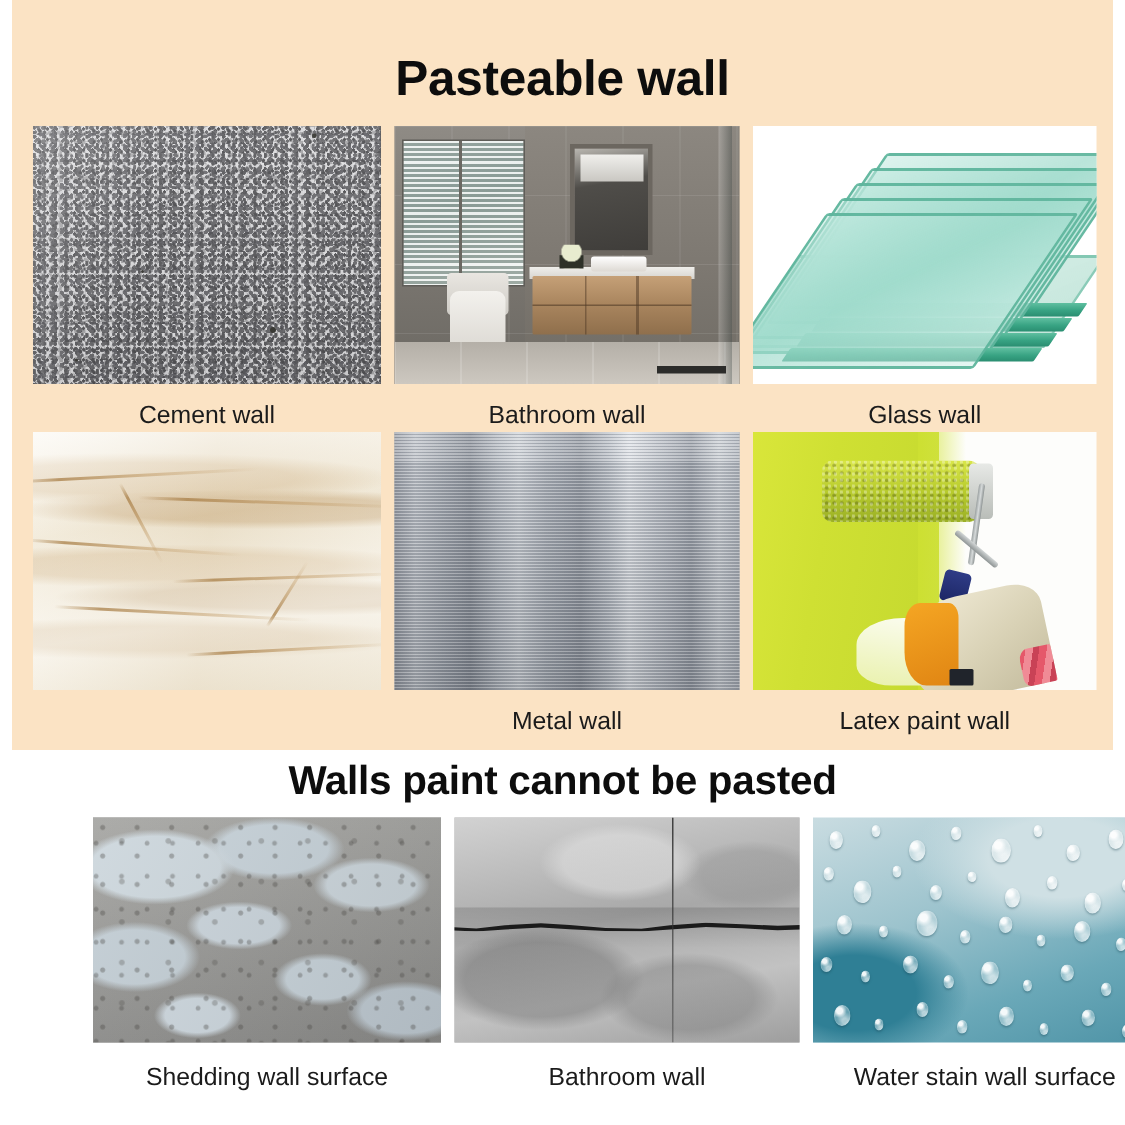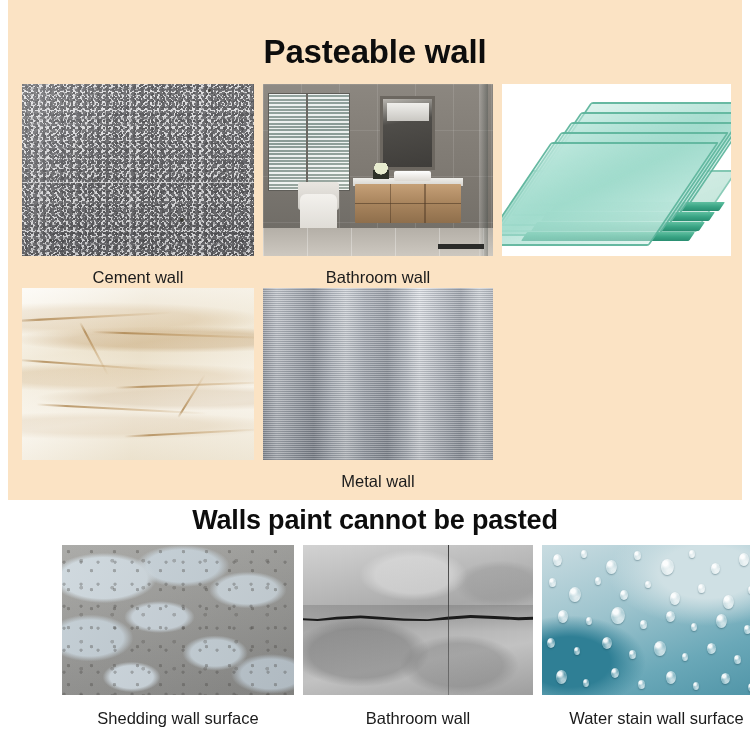--- a/index.html
+++ b/index.html
@@ -499,20 +499,21 @@
         <div class="gsheet" style="left:54px;top:18px;"></div>
         <div class="gsheet-edge" style="left:52px;top:118px;"></div>
         <div class="gsheet" style="left:44px;top:28px;"></div>
         <div class="gsheet-edge" style="left:42px;top:128px;"></div>
         <div class="gsheet" style="left:34px;top:38px;"></div>
         <div class="gsheet-edge" style="left:32px;top:138px;"></div>
         <div class="gsheet" style="left:24px;top:48px;"></div>
         <div class="gsheet-edge" style="left:22px;top:148px;"></div>
         <div class="gsheet" style="left:14px;top:58px;"></div>
       </div>
+      <div class="caption">Glass wall</div>
     </div>
   </div>
 
   <div class="grid grid-r2">
 
     <div class="cell">
       <div class="thumb tex-tile">
         <div class="vein" style="left:-5%;top:16%;width:70%;transform:rotate(-3deg);"></div>
         <div class="vein" style="left:30%;top:27%;width:78%;transform:rotate(2deg);"></div>
         <div class="vein" style="left:-2%;top:44%;width:62%;transform:rotate(4deg);"></div>
@@ -522,20 +523,38 @@
         <div class="vein" style="left:18%;top:35%;width:26%;transform:rotate(62deg);"></div>
         <div class="vein" style="left:62%;top:62%;width:22%;transform:rotate(-58deg);"></div>
       </div>
     </div>
 
     <div class="cell mid">
       <div class="thumb tex-metal"></div>
       <div class="caption">Metal wall</div>
     </div>
 
+    <div class="cell last">
+      <div class="thumb tex-latex">
+        <div class="latex-green"></div>
+        <div class="latex-green-edge"></div>
+        <div class="latex-swipe"></div>
+        <div class="roller-body"></div>
+        <div class="roller-cap"></div>
+        <div class="roller-rod"></div>
+        <div class="roller-rod2"></div>
+        <div class="roller-handle-blue"></div>
+        <div class="glove">
+          <div class="glove-cuff"></div>
+        </div>
+        <div class="glove-orange"></div>
+        <div class="glove-tag"></div>
+      </div>
+      <div class="caption">Latex paint wall</div>
+    </div>
   </div>
 
   <h2 class="title-cannot">Walls paint cannot be pasted</h2>
 
   <div class="grid grid-r3">
 
     <div class="cell">
       <div class="thumb tex-shed"></div>
       <div class="caption">Shedding wall surface</div>
     </div>

